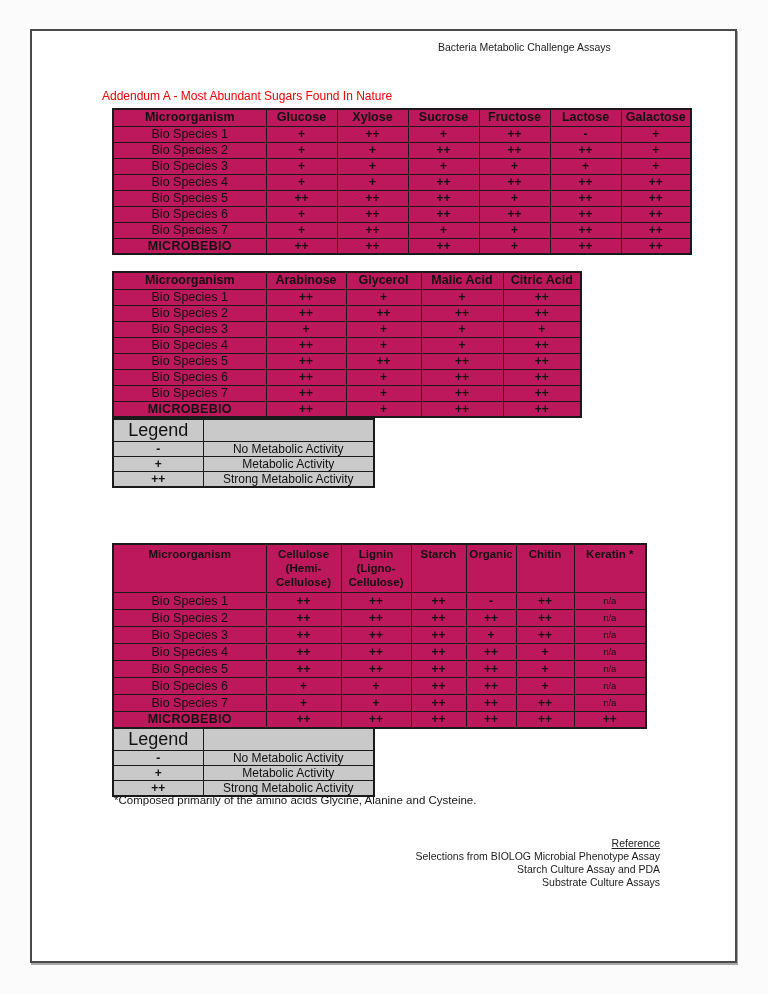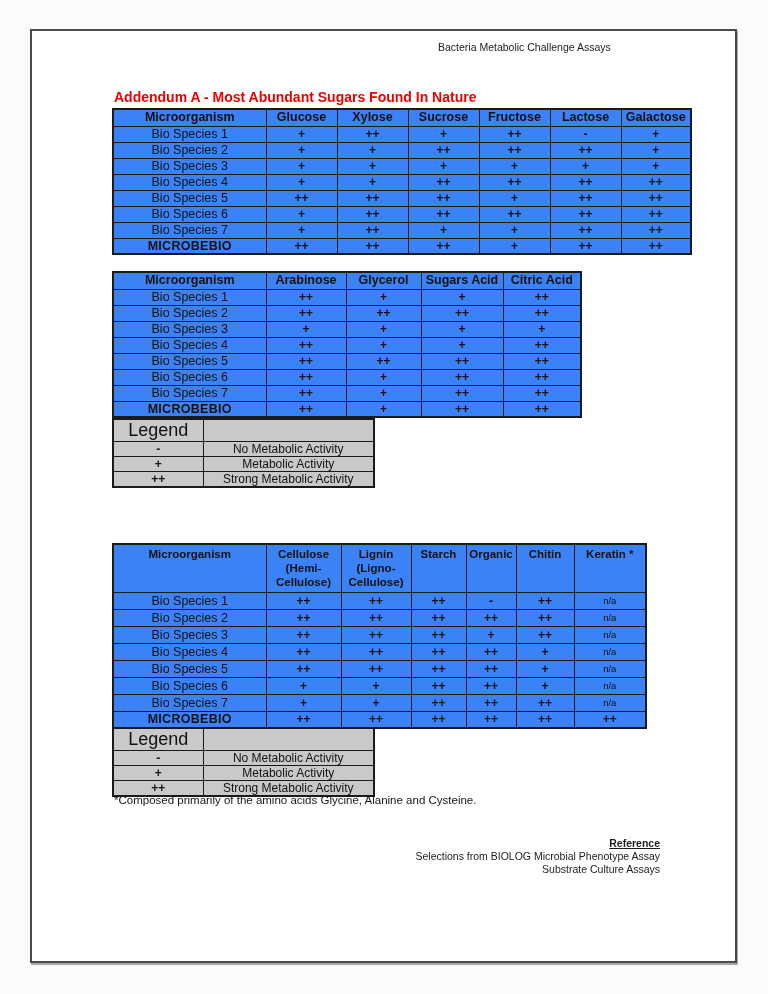--- a/index.html
+++ b/index.html
@@ -20,33 +20,33 @@
   }
   .doc-header {
     position: absolute;
     left: 406px; top: 10px;
     font-size: 10.5px;
     color: #1c1c1c;
     white-space: nowrap;
   }
   .addendum-title {
     position: absolute;
-    left: 82px;
-    font-size: 14px;
-    font-weight: bold;
+    left: 70px;
+    font-size: 12px;
+    font-weight: normal;
     white-space: nowrap;
   }
   #title-a { top: 58px; }
   #title-b { top: 494px; }
 
   table {
     position: absolute;
     border-collapse: collapse;
     table-layout: fixed;
-    background: #3b82f6;
+    background: #be185d;
   }
   .assay-table { border: 2px solid #1a1a1a; }
   .assay-table th, .assay-table td {
     border: 1px solid #1a1a1a;
     text-align: center;
     padding: 0 1px;
     overflow: hidden;
   }
   .assay-table th {
     font-size: 12.5px;
@@ -90,21 +90,21 @@
   }
   .reference-block {
     position: absolute;
     left: 298px; top: 806px;
     width: 330px;
     text-align: right;
     font-size: 10.5px;
     line-height: 13px;
     color: #1c1c1c;
   }
-  .reference-title { text-decoration: underline; font-weight: bold; }
+  .reference-title { text-decoration: underline; }
 </style>
 </head>
 <body>
 
 <div class="page">
 
   <div class="doc-header">Bacteria Metabolic Challenge Assays</div>
 
   <div id="title-a" class="addendum-title" style="color: rgb(238, 0, 0);">Addendum A - Most Abundant Sugars Found In Nature</div>
 
@@ -211,21 +211,21 @@
         <col style="width: 80px;">
         <col style="width: 75px;">
         <col style="width: 82px;">
         <col style="width: 78px;">
       </colgroup>
       <thead>
         <tr>
           <th>Microorganism</th>
           <th>Arabinose</th>
           <th>Glycerol</th>
-          <th>Sugars Acid</th>
+          <th>Malic Acid</th>
           <th>Citric Acid</th>
         </tr>
       </thead>
       <tbody>
         <tr>
           <td class="row-name">Bio Species 1</td>
           <td class="val">++</td>
           <td class="val">+</td>
           <td class="val">+</td>
           <td class="val">++</td>
@@ -424,16 +424,17 @@
       <td class="lg-desc">Strong Metabolic Activity</td>
     </tr>
   </tbody>
     </table>
 
   <div class="footnote">*Composed primarily of the amino acids Glycine, Alanine and Cysteine.</div>
 
   <div class="reference-block">
     <div class="reference-title">Reference</div>
     <div>Selections from BIOLOG Microbial Phenotype Assay</div>
+    <div>Starch Culture Assay and PDA</div>
     <div>Substrate Culture Assays</div>
   </div>
 
 </div>
 
 </body></html>

